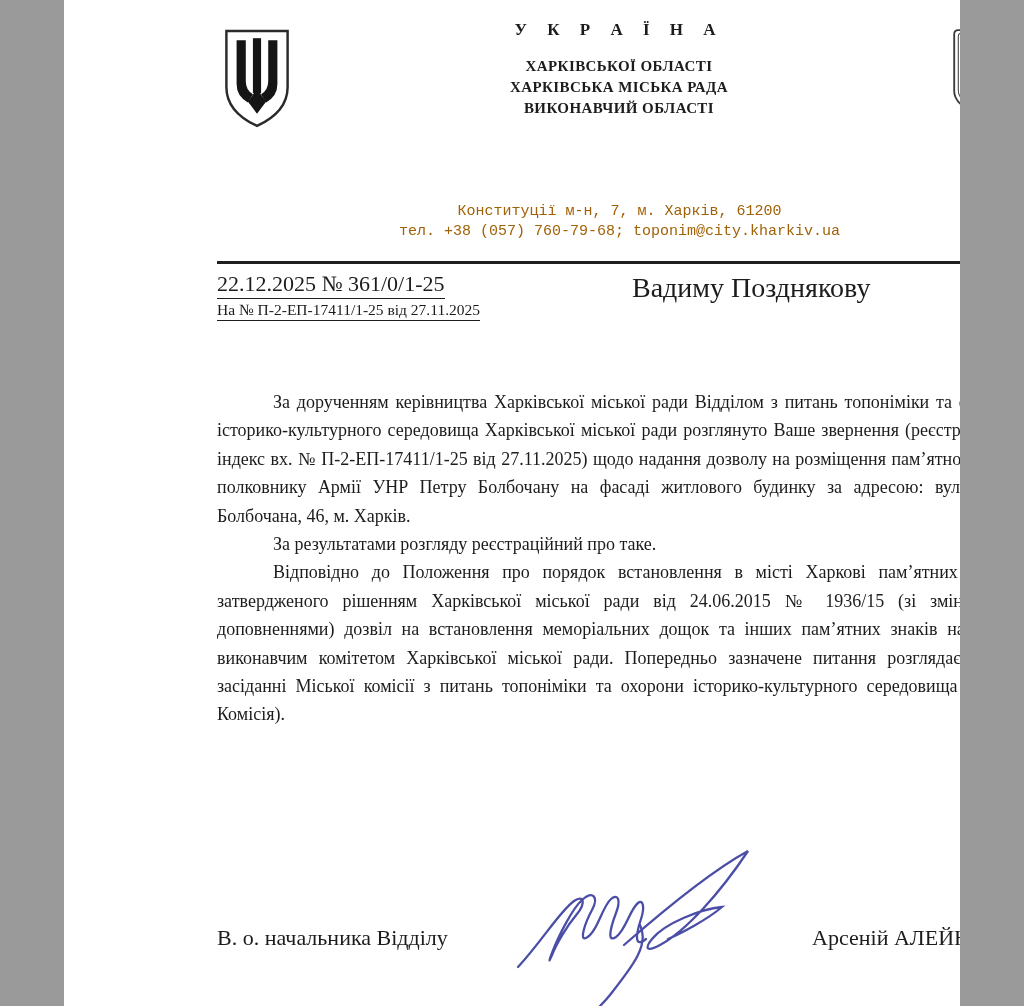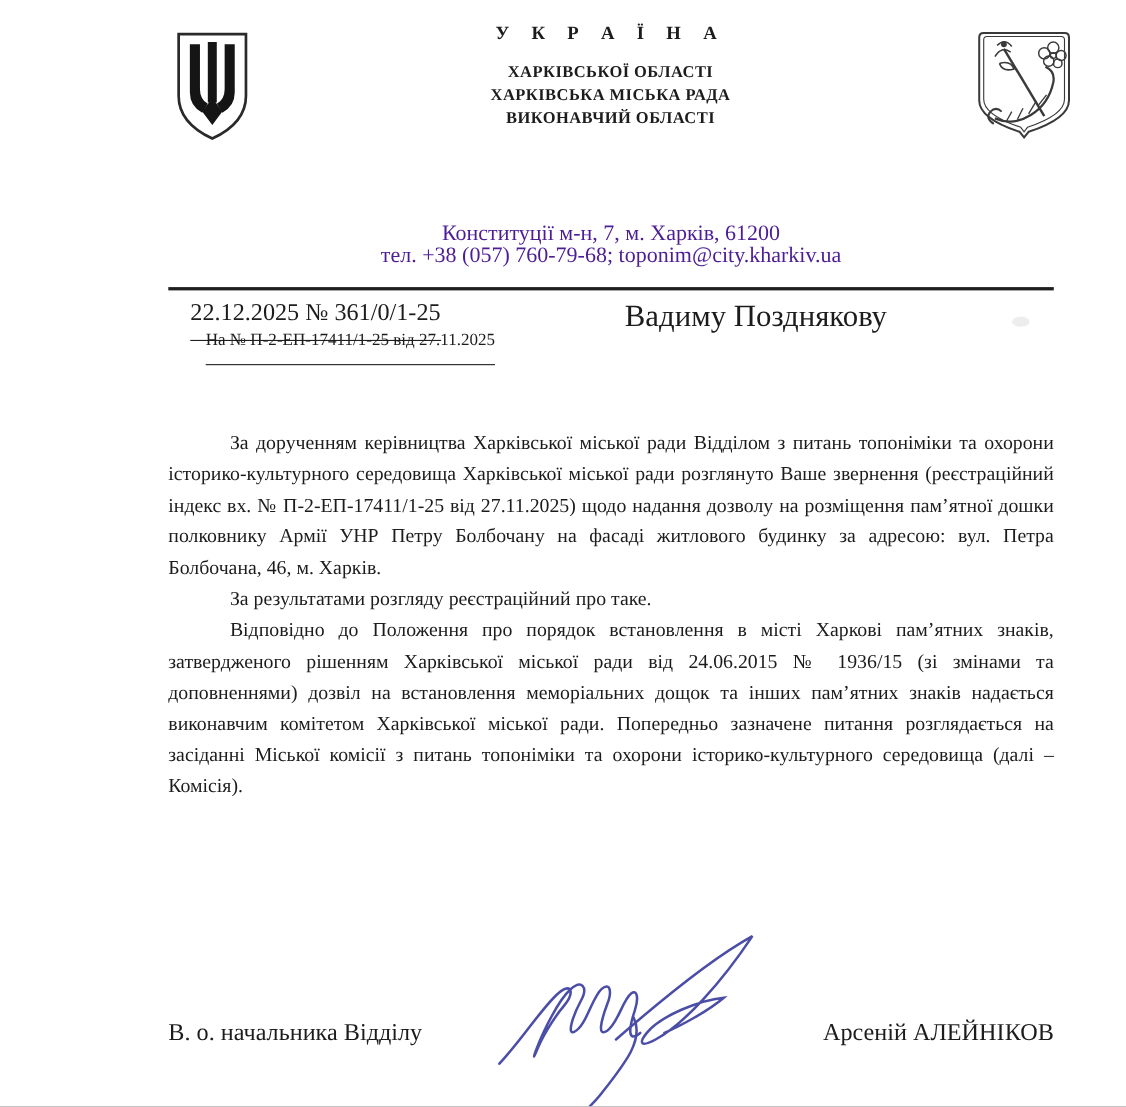--- a/index.html
+++ b/index.html
@@ -1,43 +1,43 @@
 <!DOCTYPE html>
 <html lang="uk"><head>
 <meta charset="utf-8">
 <style>
   html,body{margin:0;padding:0;background:#9a9a9a;}
   .page{
     position:relative;
-    width:1024px;height:1006px;
+    width:896px;height:1006px;
     margin:0 auto;
     background:#ffffff;
     font-family:"Liberation Serif","DejaVu Serif",serif;
     color:#1c1c1c;
     overflow:hidden;
   }
   .abs{position:absolute;}
   
   .emblem-left{left:158px;top:28px;width:70px;height:102px;}
   .emblem-right{left:886px;top:26px;width:90px;height:102px;}
   .header-center{left:240px;top:20px;width:630px;text-align:center;}
   .country{
     font-size:17px;font-weight:bold;letter-spacing:8px;
     margin:0 0 16px 0;
   }
   .org-line{font-size:15px;font-weight:bold;line-height:21px;margin:0;letter-spacing:.4px;}
   .dept{left:100px;top:125px;width:920px;text-align:center;}
   .dept-line{font-size:25px;font-weight:bold;line-height:31px;margin:0;letter-spacing:.3px;}
   .contact{left:153px;top:202px;width:805px;text-align:center;}
-  .contact-line{font-size:20px;line-height:20px;margin:0;color:#4c1d95;}
+  .contact-line{font-size:15px;line-height:20px;margin:0;color:#a16207;font-family:Liberation Mono, monospace;}
   .rule{left:153px;top:261px;width:805px;height:3px;background:#1f1f1f;}
   
   .ref-out{left:153px;top:271px;font-size:22px;}
-  .ref-in{left:167px;top:301px;font-size:15.5px;}
-  .u{display:inline-block;border-bottom:1.5px solid #1f1f1f;padding-bottom:12px;margin-left:20px;}
+  .ref-in{left:153px;top:301px;font-size:15.5px;}
+  .u{display:inline-block;border-bottom:1.5px solid #1f1f1f;padding-bottom:1px;}
   .recipient{left:568px;top:272px;font-size:28px;}
   
   .body-text{
     left:153px;top:388px;width:805px;
     font-size:18px;line-height:28.4px;
     text-align:justify;
   }
   .body-text p{margin:0;text-indent:56px;}
   
   .sig-row-title{left:153px;top:925px;font-size:22px;}

